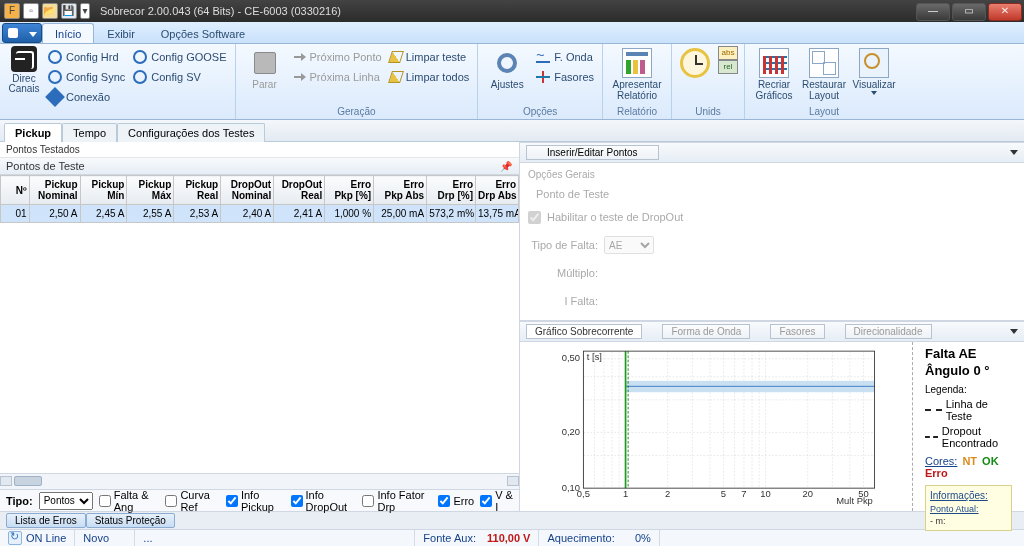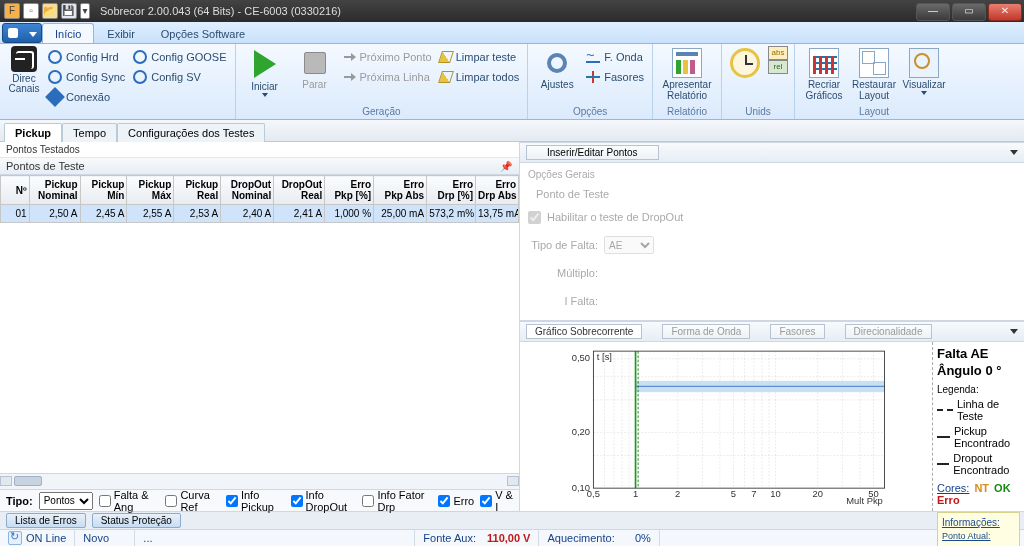--- a/index.html
+++ b/index.html
@@ -123,38 +123,38 @@
 
 
 .chart-tabs{display:flex;gap:20px;align-items:center;}
 .chart-tabs .ct{background:linear-gradient(#fbfcfd,#eef2f6);border:1px solid #b7c3d1;padding:1px 8px;font-size:10px;color:#333;}
 .chart-tabs .ct.active{background:#fff;font-weight:500;}
 .chart-tabs .ct.dim{color:#9a9a9a;}
 
 .chart-wrap{flex:1;display:flex;min-height:0;}
 .chart-area{flex:1;position:relative;background:#fff;padding:4px 2px 4px 4px;}
 .chart-svg{width:100%;height:100%;}
-.chart-side{width:92px;border-left:1px dashed #aaa;padding:4px 4px;font-size:10px;}
+.chart-side{width:112px;border-left:1px dashed #aaa;padding:4px 12px;font-size:10px;}
 .chart-side h4{font-size:13px;font-weight:700;margin-bottom:2px;}
 .chart-side .legend-title{font-size:10px;margin:6px 0 2px;}
 .legend-row{display:flex;align-items:center;gap:4px;font-size:9px;margin:3px 0;}
 .lg-line{width:18px;border-top:2px dashed #222;}
 .lg-solid{width:18px;border-top:2px solid #222;}
 .cores{font-size:9px;margin-top:6px;}
 .cores u{color:#15428b;}
 .nt{color:#d98c1f;font-weight:700;}
 .ok{color:#138a13;font-weight:700;}
 .err{color:#c01818;font-weight:700;}
 .info-box{margin-top:6px;background:#fffde2;border:1px solid #d8d38b;padding:3px 4px;height:46px;}
 .info-box u{font-size:10px;color:#1c4b8b;}
 .info-box .pa{font-size:9px;color:#1c4b8b;text-decoration:underline;margin-top:3px;}
 .info-box .pv{font-size:9px;color:#333;margin-top:2px;}
 
 
-.btm-btns{height:18px;background:#e9eef5;border-top:1px solid #cfd8e2;display:flex;align-items:center;padding-left:6px;gap:6px;}
+.btm-btns{height:18px;background:#e9eef5;border-top:1px solid #cfd8e2;display:flex;align-items:center;padding-left:6px;}
 .btm-btns .bb{background:linear-gradient(#e7f0fa,#c7ddf3);border:1px solid #8bacd0;padding:0 8px;height:15px;font-size:10px;line-height:13px;border-radius:2px;}
 
 
 .status{height:17px;background:#f4f7fb;border-top:1px solid #cfd8e2;display:flex;align-items:center;font-size:10px;color:#15428b;}
 .status .cell{border-right:1px solid #d3dbe4;padding:0 8px;height:100%;display:flex;align-items:center;gap:4px;}
 .status .refresh{width:14px;height:14px;border:1px solid #8bb4df;border-radius:2px;background:#e7f0fa;position:relative;}
 .status .refresh::after{content:"↻";position:absolute;left:1px;top:-2px;font-size:11px;color:#2b74c0;}
 .aux-v{color:#c01818;font-weight:600;}
 </style>
 </head>
@@ -215,25 +215,20 @@
         <div class="mini-link">
             <span class="mini-ic" style="border:2px solid #2b6dbb;border-radius:50%;"></span>
             <span>Config SV</span>
           </div>
       </div>
     </div>
   </div>
 
   <div class="rgroup">
     <div class="rgroup-body">
-      <div class="big-btn">
-          <div class="ic-play"></div>
-          <div class="lbl">Iniciar</div>
-          <div class="caret-s"></div>
-        </div>
       <div class="big-btn">
           <div class="ic-stop"></div>
           <div class="lbl" style="color:#9a9a9a;">Parar</div>
         </div>
       <div class="mini-col">
         <div class="mini-link" style="color:#9a9a9a;">
             <span class="ic-arrow grey"></span>
             <span>Próximo Ponto</span>
           </div>
         <div class="mini-link" style="color:#9a9a9a;">
@@ -508,24 +503,20 @@
       </div>
       <div class="chart-side">
         <h4>Falta AE</h4>
         <h4>Ângulo 0 °</h4>
         <div class="legend-title">Legenda:</div>
         <div class="legend-row">
             <span class="lg-line"></span>
             <span>Linha de Teste</span>
           </div>
         <div class="legend-row">
-            <span class="lg-solid"></span>
-            <span>Pickup Encontrado</span>
-          </div>
-        <div class="legend-row">
             <span class="lg-line"></span>
             <span>Dropout Encontrado</span>
           </div>
         <div class="cores"><u>Cores:</u>&nbsp; <span class="nt">NT</span>&nbsp; <span class="ok">OK</span>&nbsp; <span class="err">Erro</span></div>
         <div class="info-box">
           <u>Informações:</u>
           <div class="pa">Ponto Atual:</div>
           <div class="pv">- m:</div>
         </div>
       </div>

